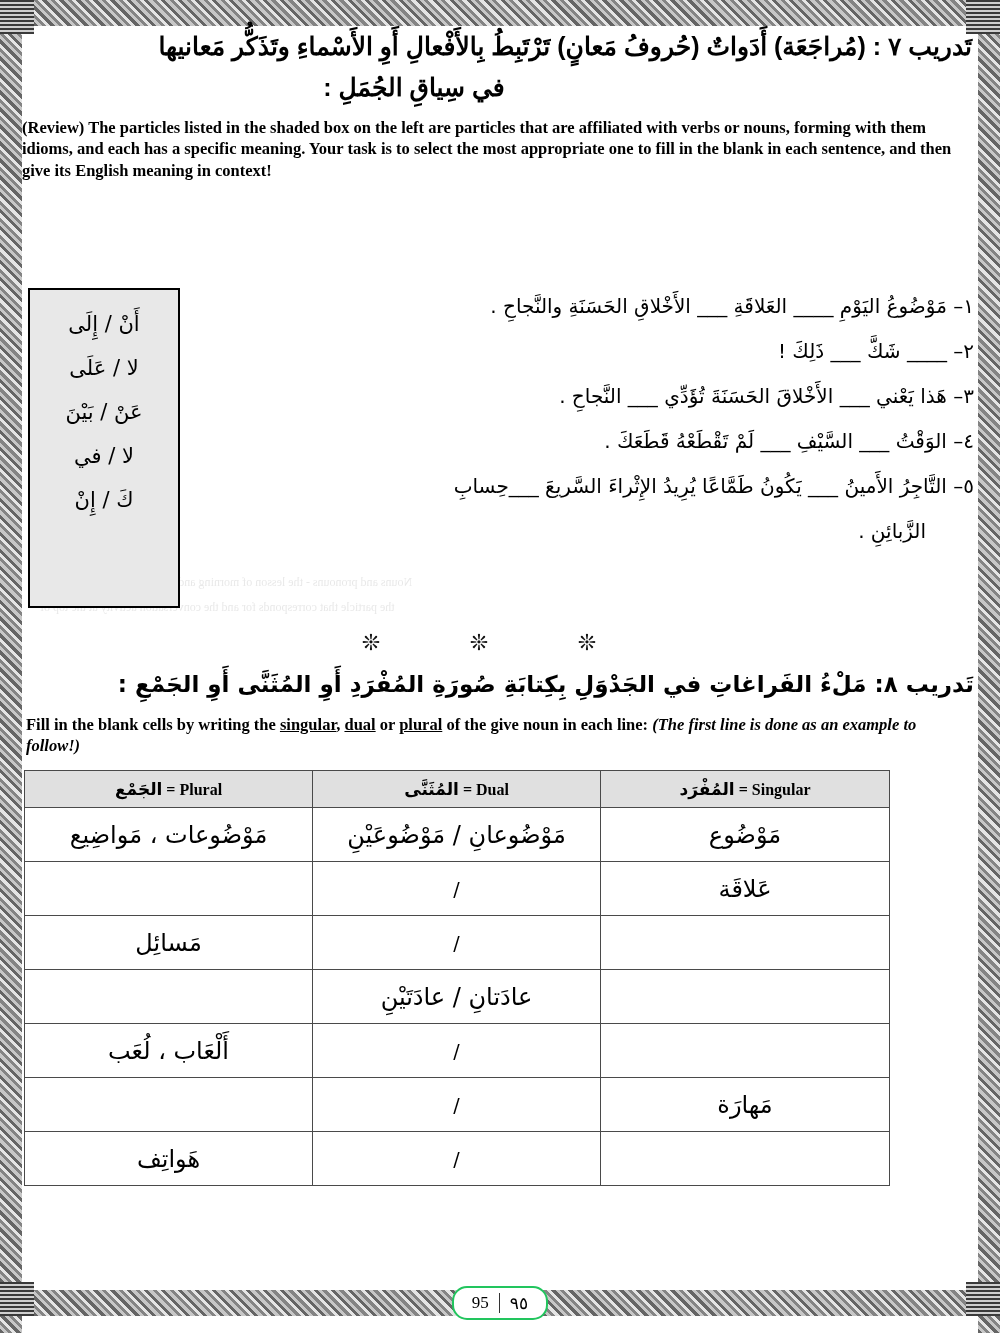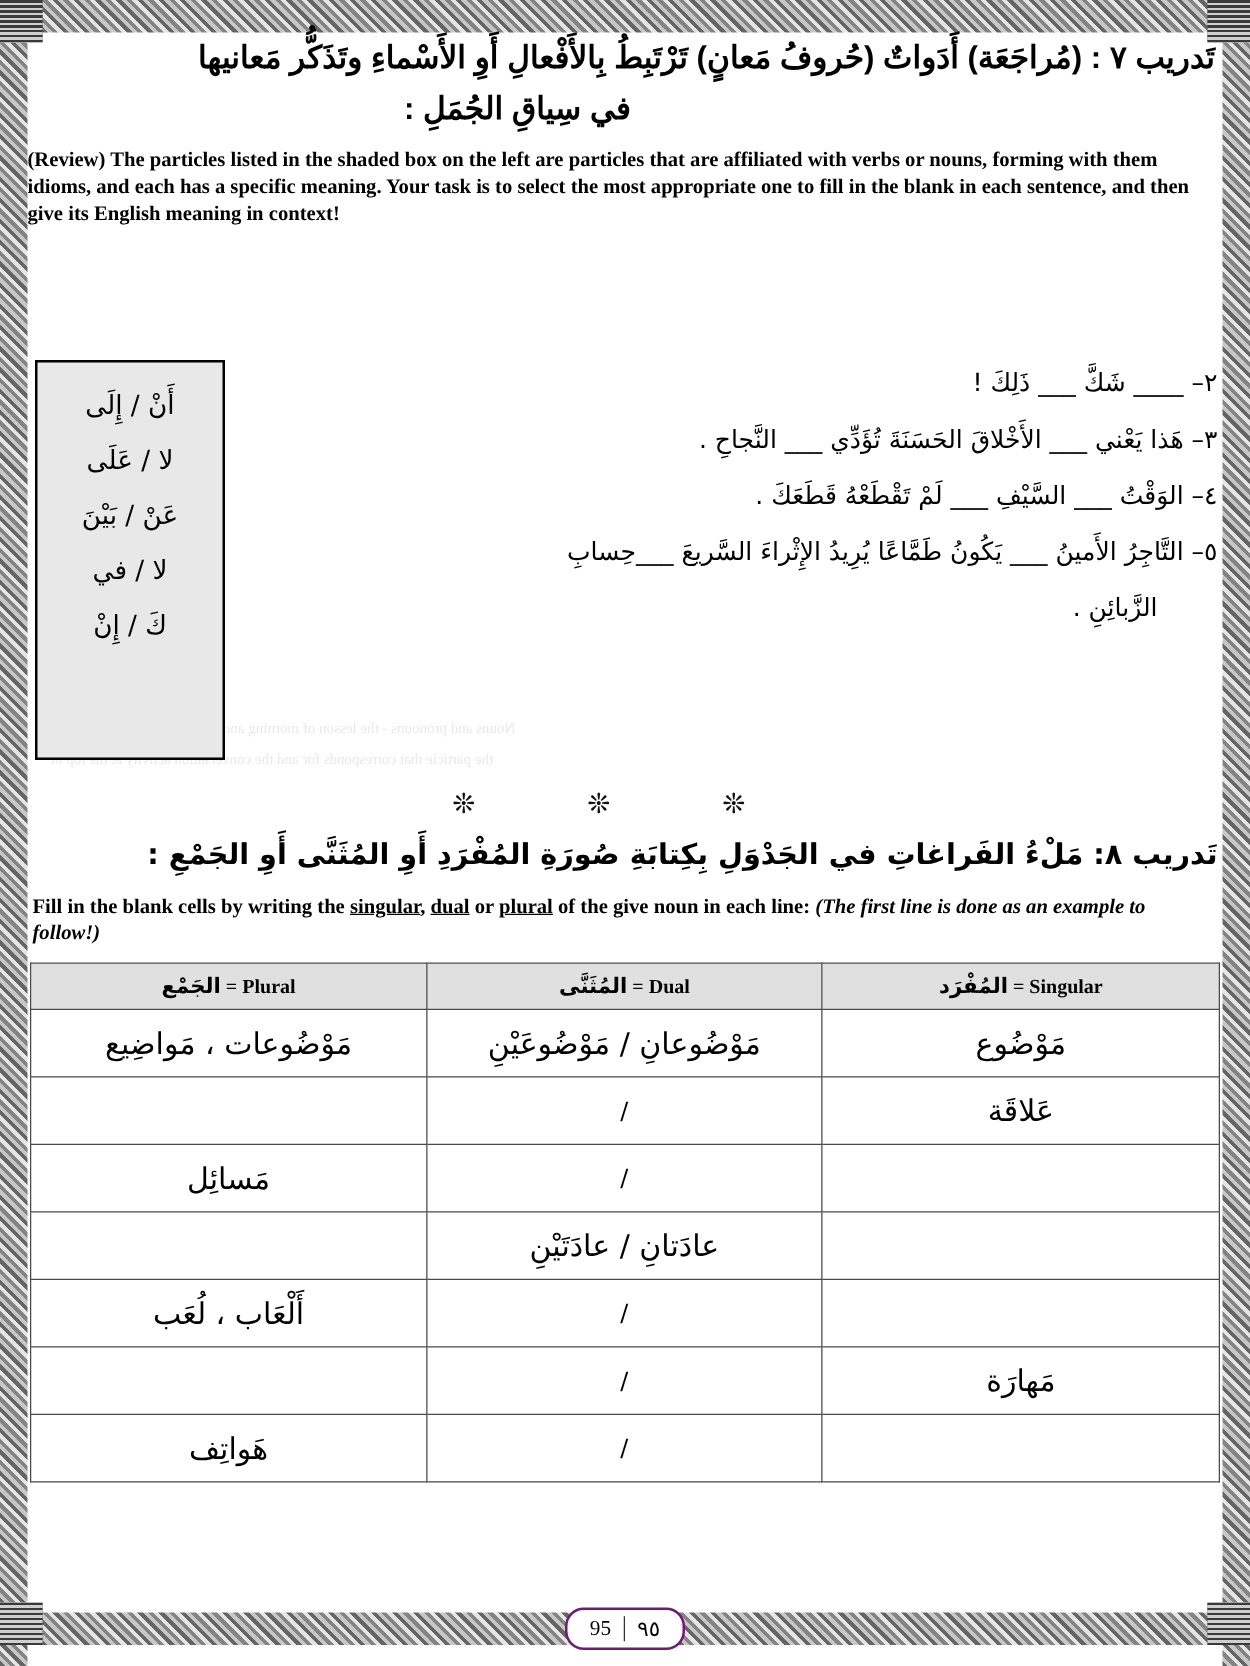--- a/index.html
+++ b/index.html
@@ -149,21 +149,21 @@
     font-family: "Liberation Serif", serif;
   }
   .en2 u { text-decoration: underline; }
   .en2 i { font-style: italic; }
 
   
   table.noun-table {
     position: absolute;
     left: 2px;
     top: 744px;
-    width: 952px;
+    width: 866px;
     border-collapse: collapse;
     table-layout: fixed;
   }
   table.noun-table th,
   table.noun-table td {
     border: 1px solid #4a4a4a;
     height: 51px;
     text-align: center;
     vertical-align: middle;
     font-family: "DejaVu Sans", sans-serif;
@@ -185,21 +185,21 @@
   }
 
   
   .pagenum {
     position: absolute;
     left: 50%;
     transform: translateX(-50%);
     top: 1286px;
     width: 92px;
     height: 30px;
-    border: 2px solid #701a75;
+    border: 2px solid #22c55e;
     border-radius: 15px;
     background: #fff;
     display: flex;
     align-items: center;
     justify-content: center;
     font-family: "Liberation Serif", serif;
     font-size: 17px;
     z-index: 5;
   }
   .pagenum .sep {
@@ -236,20 +236,21 @@
 
   <div class="particle-box">
     <div class="row">أَنْ / إِلَى</div>
     <div class="row">لا / عَلَى</div>
     <div class="row">عَنْ / بَيْنَ</div>
     <div class="row">لا / في</div>
     <div class="row">كَ / إِنْ</div>
   </div>
 
   <div class="qlist">
+    <div class="q">١– مَوْضُوعُ اليَوْمِ ____ العَلاقَةِ ___ الأَخْلاقِ الحَسَنَةِ والنَّجاحِ .</div>
     <div class="q">٢– ____ شَكَّ ___ ذَلِكَ !</div>
     <div class="q">٣– هَذا يَعْني ___ الأَخْلاقَ الحَسَنَةَ تُؤَدِّي ___ النَّجاحِ .</div>
     <div class="q">٤– الوَقْتُ ___ السَّيْفِ ___ لَمْ تَقْطَعْهُ قَطَعَكَ .</div>
     <div class="q">٥– التَّاجِرُ الأَمينُ ___ يَكُونُ طَمَّاعًا يُرِيدُ الإِثْراءَ السَّريعَ ___حِسابِ</div>
     <div class="q cont">الزَّبائِنِ .</div>
   </div>
 
   <div class="flourish">❊    ❊    ❊</div>
 
   <div class="title2-ar">تَدريب ٨: مَلْءُ الفَراغاتِ في الجَدْوَلِ بِكِتابَةِ صُورَةِ المُفْرَدِ أَوِ المُثَنَّى أَوِ الجَمْعِ :</div>

